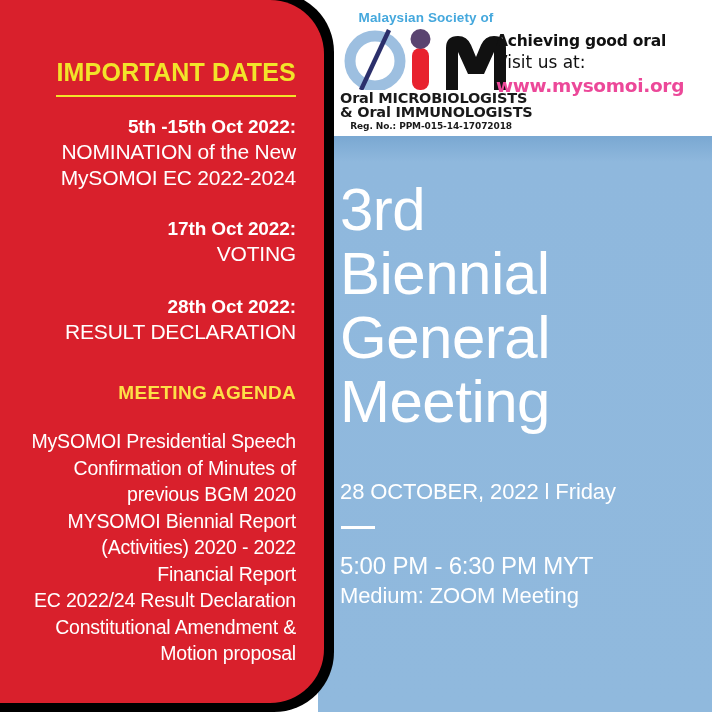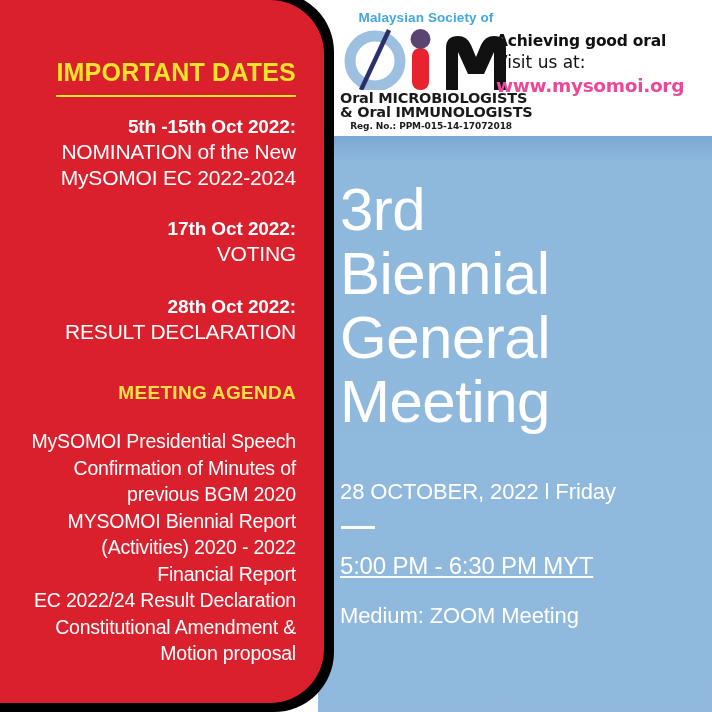--- a/index.html
+++ b/index.html
@@ -166,26 +166,24 @@
   .det-rule {
     width: 34px;
     height: 3px;
     background: #ffffff;
     margin: 20px 0 22px 1px;
   }
   .det-time {
     font-size: 24px;
     line-height: 30px;
     letter-spacing: -0.2px;
-    text-decoration: underline;
   }
   .det-medium {
     font-size: 22px;
     line-height: 30px;
-    margin-top: 20px;
     letter-spacing: -0.1px;
   }
 
   
   .red-outline {
     position: absolute;
     left: -80px;
     top: -8px;
     width: 414px;
     height: 720px;

